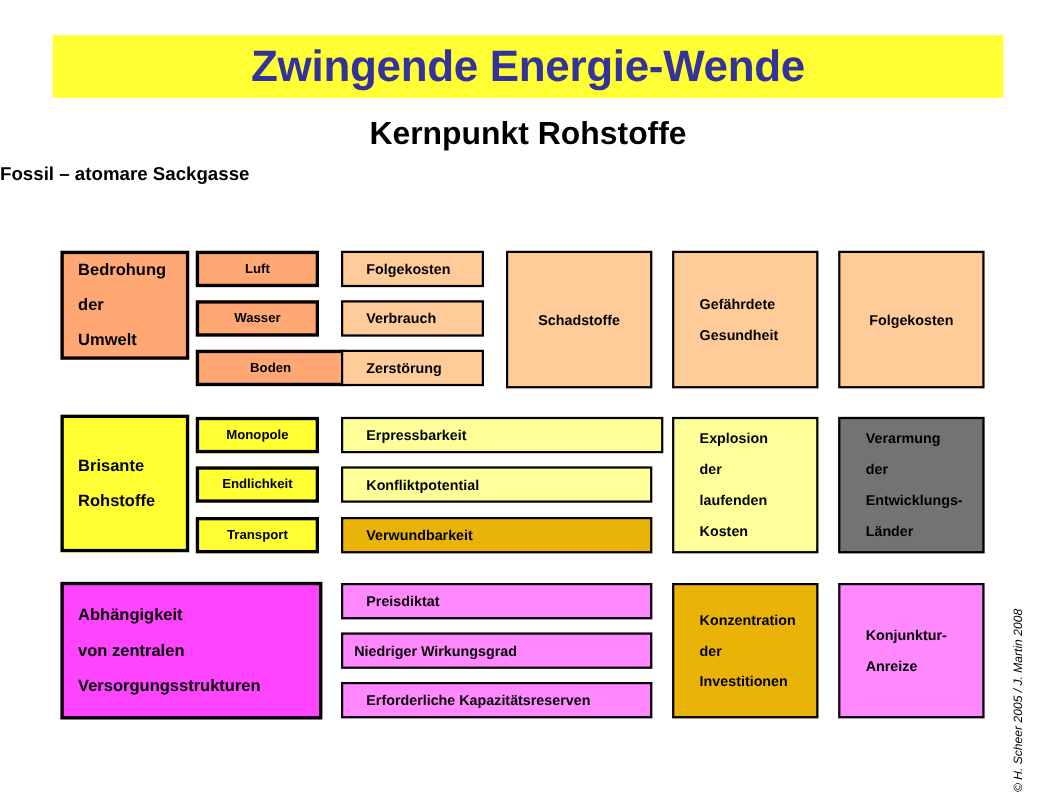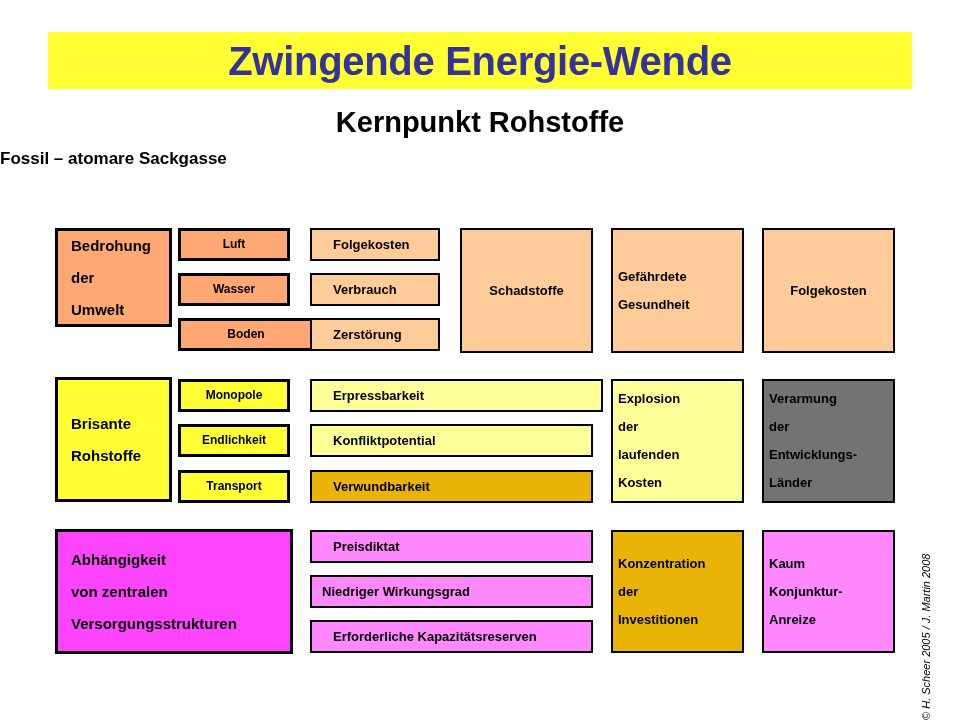--- a/index.html
+++ b/index.html
@@ -99,21 +99,21 @@
   .bar-box {
     border: 2px solid #000000;
     padding-left: 21px;
     font-size: 13px;
   }
   .bar-box .line { line-height: 19px; }
 
   
   .panel-box {
     border: 2px solid #000000;
-    padding-left: 5px;
+    padding-left: 23px;
     font-size: 13px;
   }
   .panel-box .line { line-height: 28px; }
 
   .panel-box.center-text {
     padding-left: 0;
     align-items: center;
   }
 
   
@@ -231,20 +231,19 @@
   <div class="box bar-box" style="left:310px; top:620px; width:283px; height:33px; background:#FF88FF;">
     <span class="line">Erforderliche Kapazitätsreserven</span>
   </div>
 
   <div class="box panel-box" style="left:611px; top:530px; width:133px; height:123px; background:#eab308;">
     <span class="line">Konzentration</span>
     <span class="line">der</span>
     <span class="line">Investitionen</span>
   </div>
   <div class="box panel-box" style="left:762px; top:530px; width:133px; height:123px; background:#FF88FF;">
-    <span class="line">Kaum</span>
     <span class="line">Konjunktur-</span>
     <span class="line">Anreize</span>
   </div>
 
   <div class="copyright">© H. Scheer 2005 / J. Martin 2008</div>
 
 </div>
 
 </body></html>

